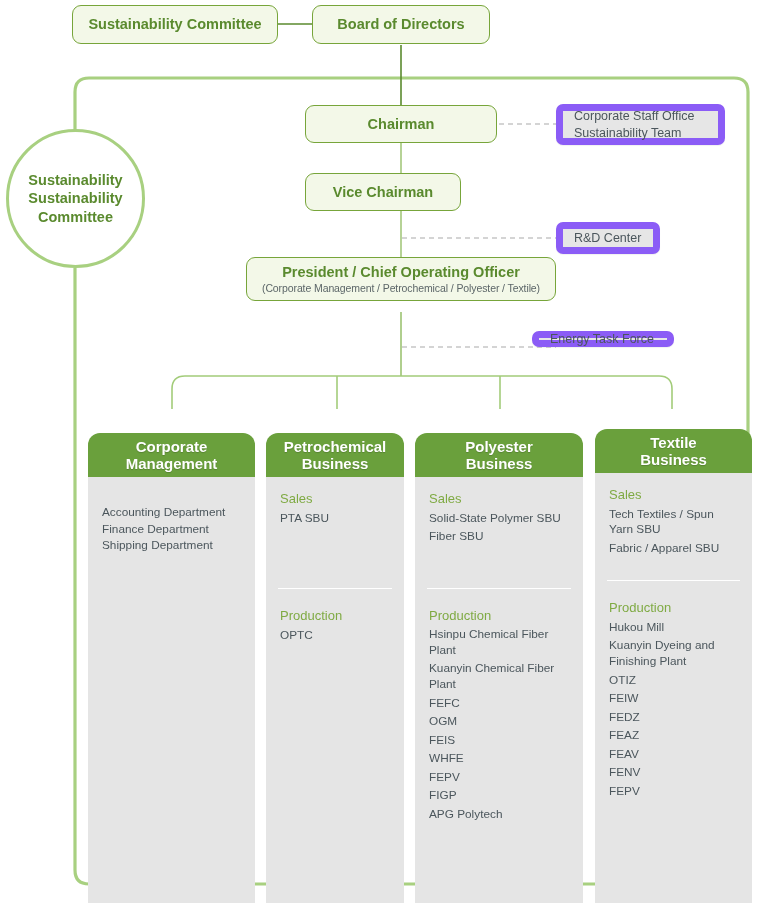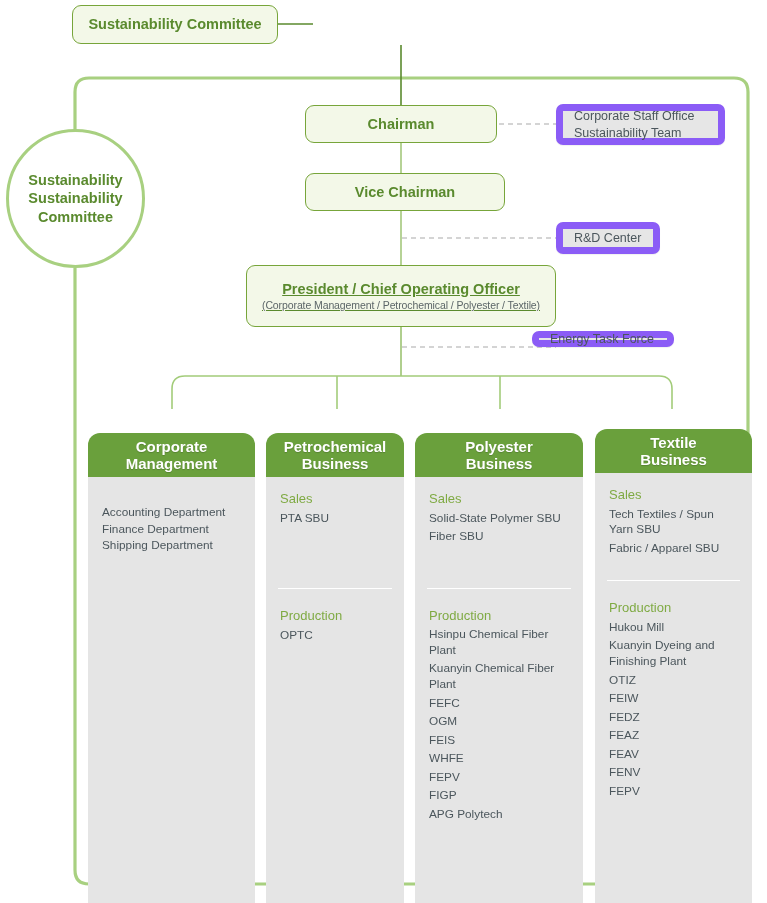--- a/index.html
+++ b/index.html
@@ -164,30 +164,33 @@
 
     <path d="M 172 409 L 172 389 Q 172 376 185 376 L 659 376 Q 672 376 672 389 L 672 409" fill="none" stroke="#a3cc7a" stroke-width="1.6"></path>
     <line x1="337" y1="376" x2="337" y2="409" stroke="#a3cc7a" stroke-width="1.6"></line>
     <line x1="500" y1="376" x2="500" y2="409" stroke="#a3cc7a" stroke-width="1.6"></line>
   </svg>
 
   <div class="leaf-box" style="left:72px;top:5px;width:206px;height:39px;font-size:14.5px;">
     <span>Sustainability Committee</span>
   </div>
 
+  <div class="leaf-box" style="left:312px;top:5px;width:178px;height:39px;font-size:14.5px;">
+    <span>Board of Directors</span>
+  </div>
 
   <div class="leaf-box" style="left:305px;top:105px;width:192px;height:38px;font-size:14.5px;">
     <span>Chairman</span>
   </div>
 
-  <div class="leaf-box" style="left:305px;top:173px;width:200px;height:38px;font-size:14.5px;">
+  <div class="leaf-box" style="left:305px;top:173px;width:156px;height:38px;font-size:14.5px;">
     <span>Vice Chairman</span>
   </div>
 
-  <div class="leaf-box" style="left:246px;top:265px;width:310px;height:62px;font-size:14.5px;text-decoration:underline;">
+  <div class="leaf-box" style="left:246px;top:257px;width:310px;height:44px;font-size:14.5px;">
     <span>President / Chief Operating Officer</span>
     <span class="sub">(Corporate Management / Petrochemical / Polyester / Textile)</span>
   </div>
 
   <div class="circle-node" style="left:6px;top:129px;width:139px;height:139px;">
     <div>
       <div>Sustainability</div>
       <div>Sustainability</div>
       <div>Committee</div>
     </div>

